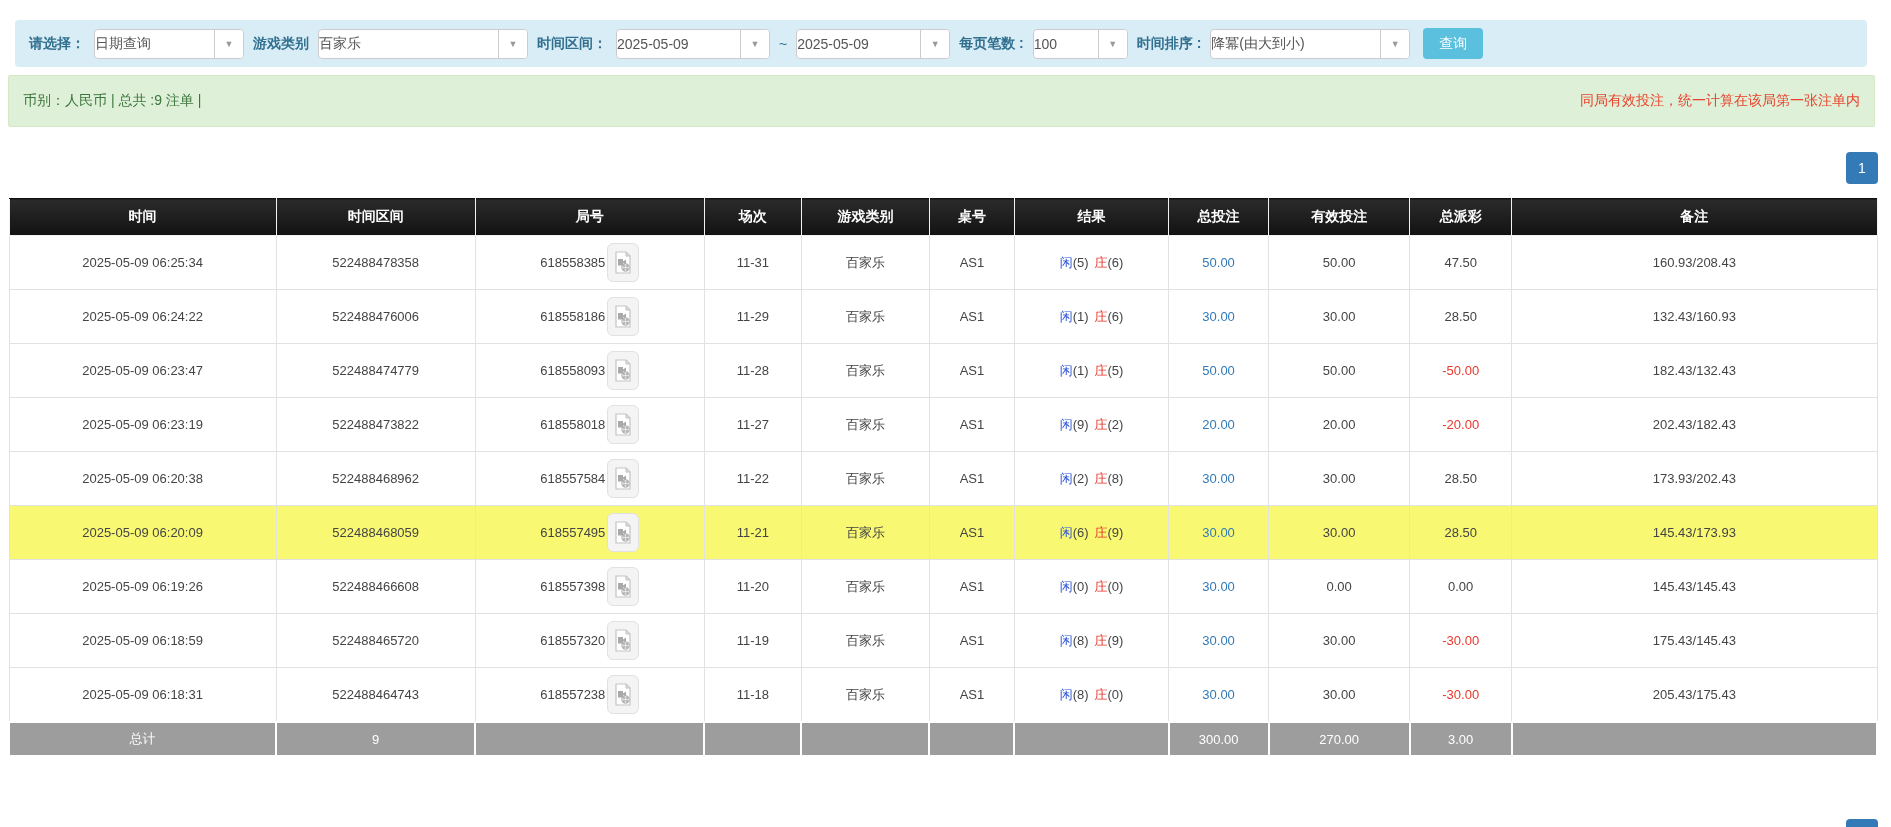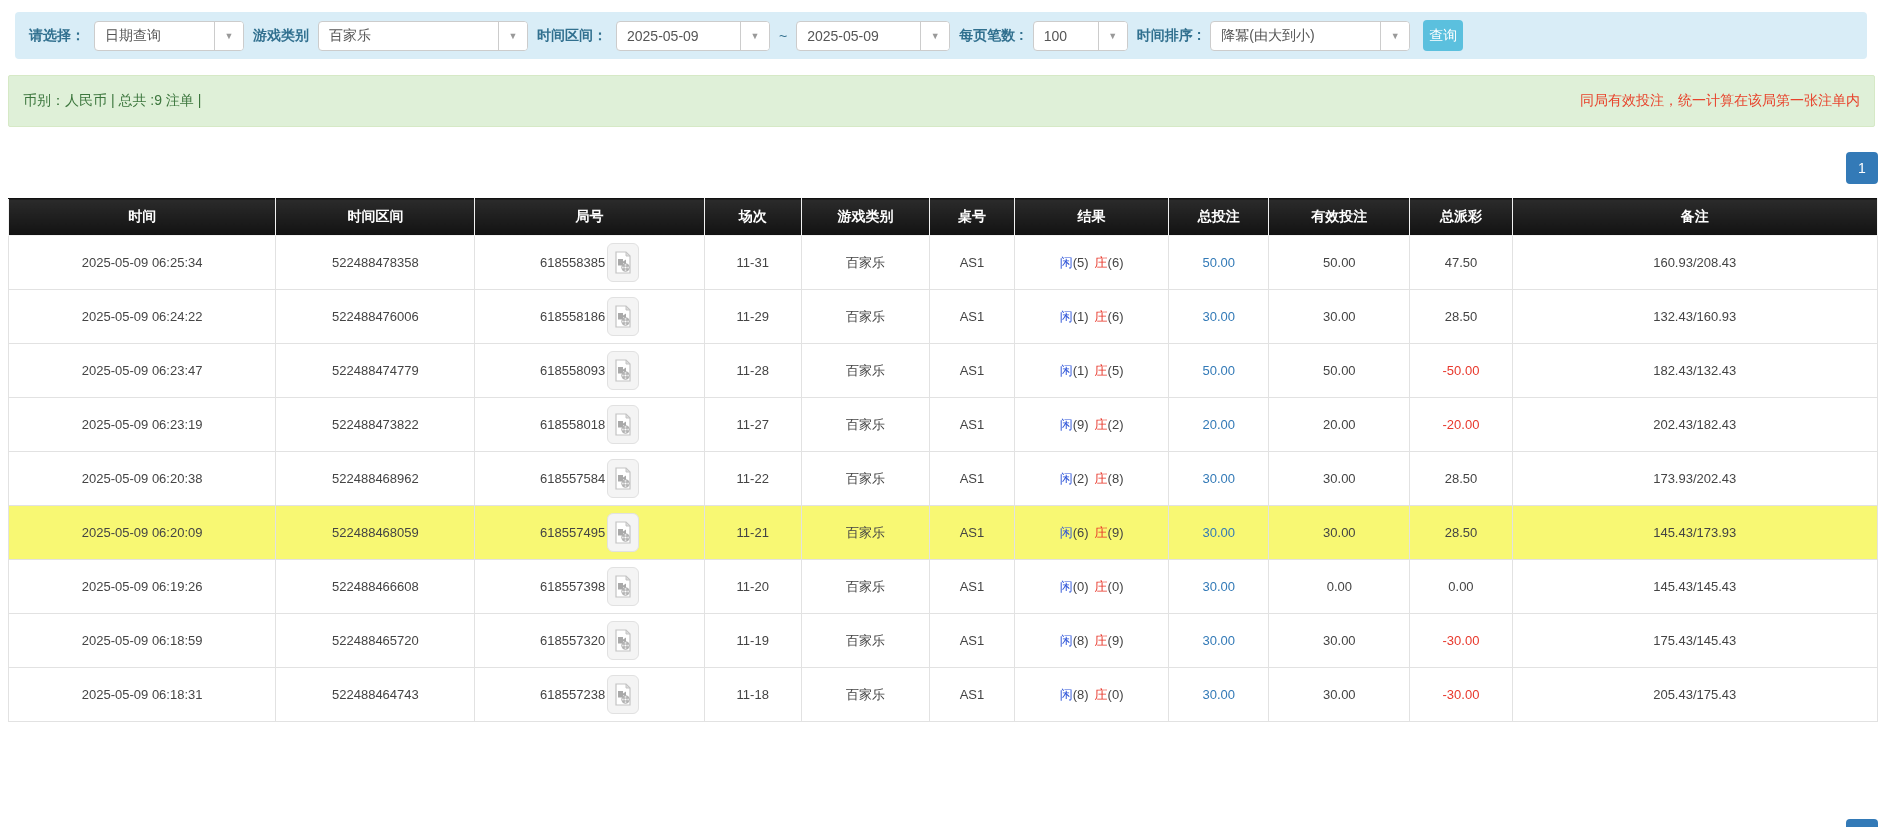--- a/index.html
+++ b/index.html
@@ -2,37 +2,37 @@
 <html style="--accent-button: #5bc0de; --pager: #337ab7; --toolbar-bg: #d9edf7; --infobar-bg: #dff0d8; --infobar-text: #3c763d; --notice-red: #e8432c; --highlight-row: #f8f873; --negative: #e8382c; --positive-link: #337ab7; --player: #2b52d8; --banker: #e83528; --summary-bg: #9d9d9d;"><head>
 <meta charset="utf-8">
 <style>
   html,body{margin:0;padding:0;background:#fff;}
   .page{
     position:relative;width:1891px;height:827px;overflow:hidden;background:#fff;
     font-family:"Liberation Sans","DejaVu Sans",sans-serif;
   }
   
   .toolbar{
-    position:absolute;left:15px;top:12px;width:1852px;height:47px;box-sizing:border-box;
+    position:absolute;left:15px;top:20px;width:1852px;height:47px;box-sizing:border-box;
     background:var(--toolbar-bg,#d9edf7);border-radius:4px;
     display:flex;align-items:center;padding:0 14px;gap:9px;
   }
   .tb-label{color:#31708f;font-weight:bold;font-size:14px;white-space:nowrap;}
   .tilde{color:#31708f;font-size:14px;}
   .select{
     background:#fff;border:1px solid #ccc;border-radius:4px;height:30px;box-sizing:border-box;
     display:inline-flex;align-items:stretch;font-size:14px;color:#555;cursor:pointer;overflow:hidden;
   }
-  .sel-text{padding:0 10px;display:flex;align-items:center;flex:1;white-space:nowrap;}
+  .sel-text{padding:0 0;display:flex;align-items:center;flex:1;white-space:nowrap;}
   .sel-arrow{width:28px;border-left:1px solid #ccc;display:flex;align-items:center;justify-content:center;
     color:#999;font-size:9px;background:#fff;}
   .w-date{width:150px;} .w-game{width:210px;} .w-range{width:154px;} .w-per{width:95px;} .w-sort{width:200px;}
   .search-btn{
     background:var(--accent-button,#5bc0de);color:#fff;border:none;border-radius:4px;
-    height:31px;padding:0 6px;font-size:14px;cursor:pointer;margin-left:4px;
+    height:31px;padding:0 16px;font-size:14px;cursor:pointer;margin-left:4px;
   }
   
   .info-bar{
     position:absolute;left:8px;top:75px;width:1867px;height:52px;box-sizing:border-box;
     background:var(--infobar-bg,#dff0d8);border:1px solid #d6e9c6;border-radius:2px;
     display:flex;align-items:center;justify-content:space-between;padding:16px 14px;font-size:14px;
   }
   .info-left{color:var(--infobar-text,#3c763d);}
   .info-right{color:var(--notice-red,#e8432c);margin-left:28px;}
   
@@ -413,17 +413,30 @@
     </td>
     <td>11-18</td>
     <td>百家乐</td>
     <td>AS1</td>
     <td class="result"><span class="p">闲</span><span>(8)</span><span class="b">庄</span><span>(0)</span></td>
     <td class="link">30.00</td>
     <td>30.00</td>
     <td class="payout neg">-30.00</td>
     <td>205.43/175.43</td>
   </tr>
+        <tr class="summary">
+    <td>总计</td>
+    <td>9</td>
+    <td></td>
+    <td></td>
+    <td></td>
+    <td></td>
+    <td></td>
+    <td>300.00</td>
+    <td>270.00</td>
+    <td>3.00</td>
+    <td></td>
+  </tr>
       </tbody>
   </table>
 
   <button class="pager-bottom"></button>
 </div>
 
 </body></html>

